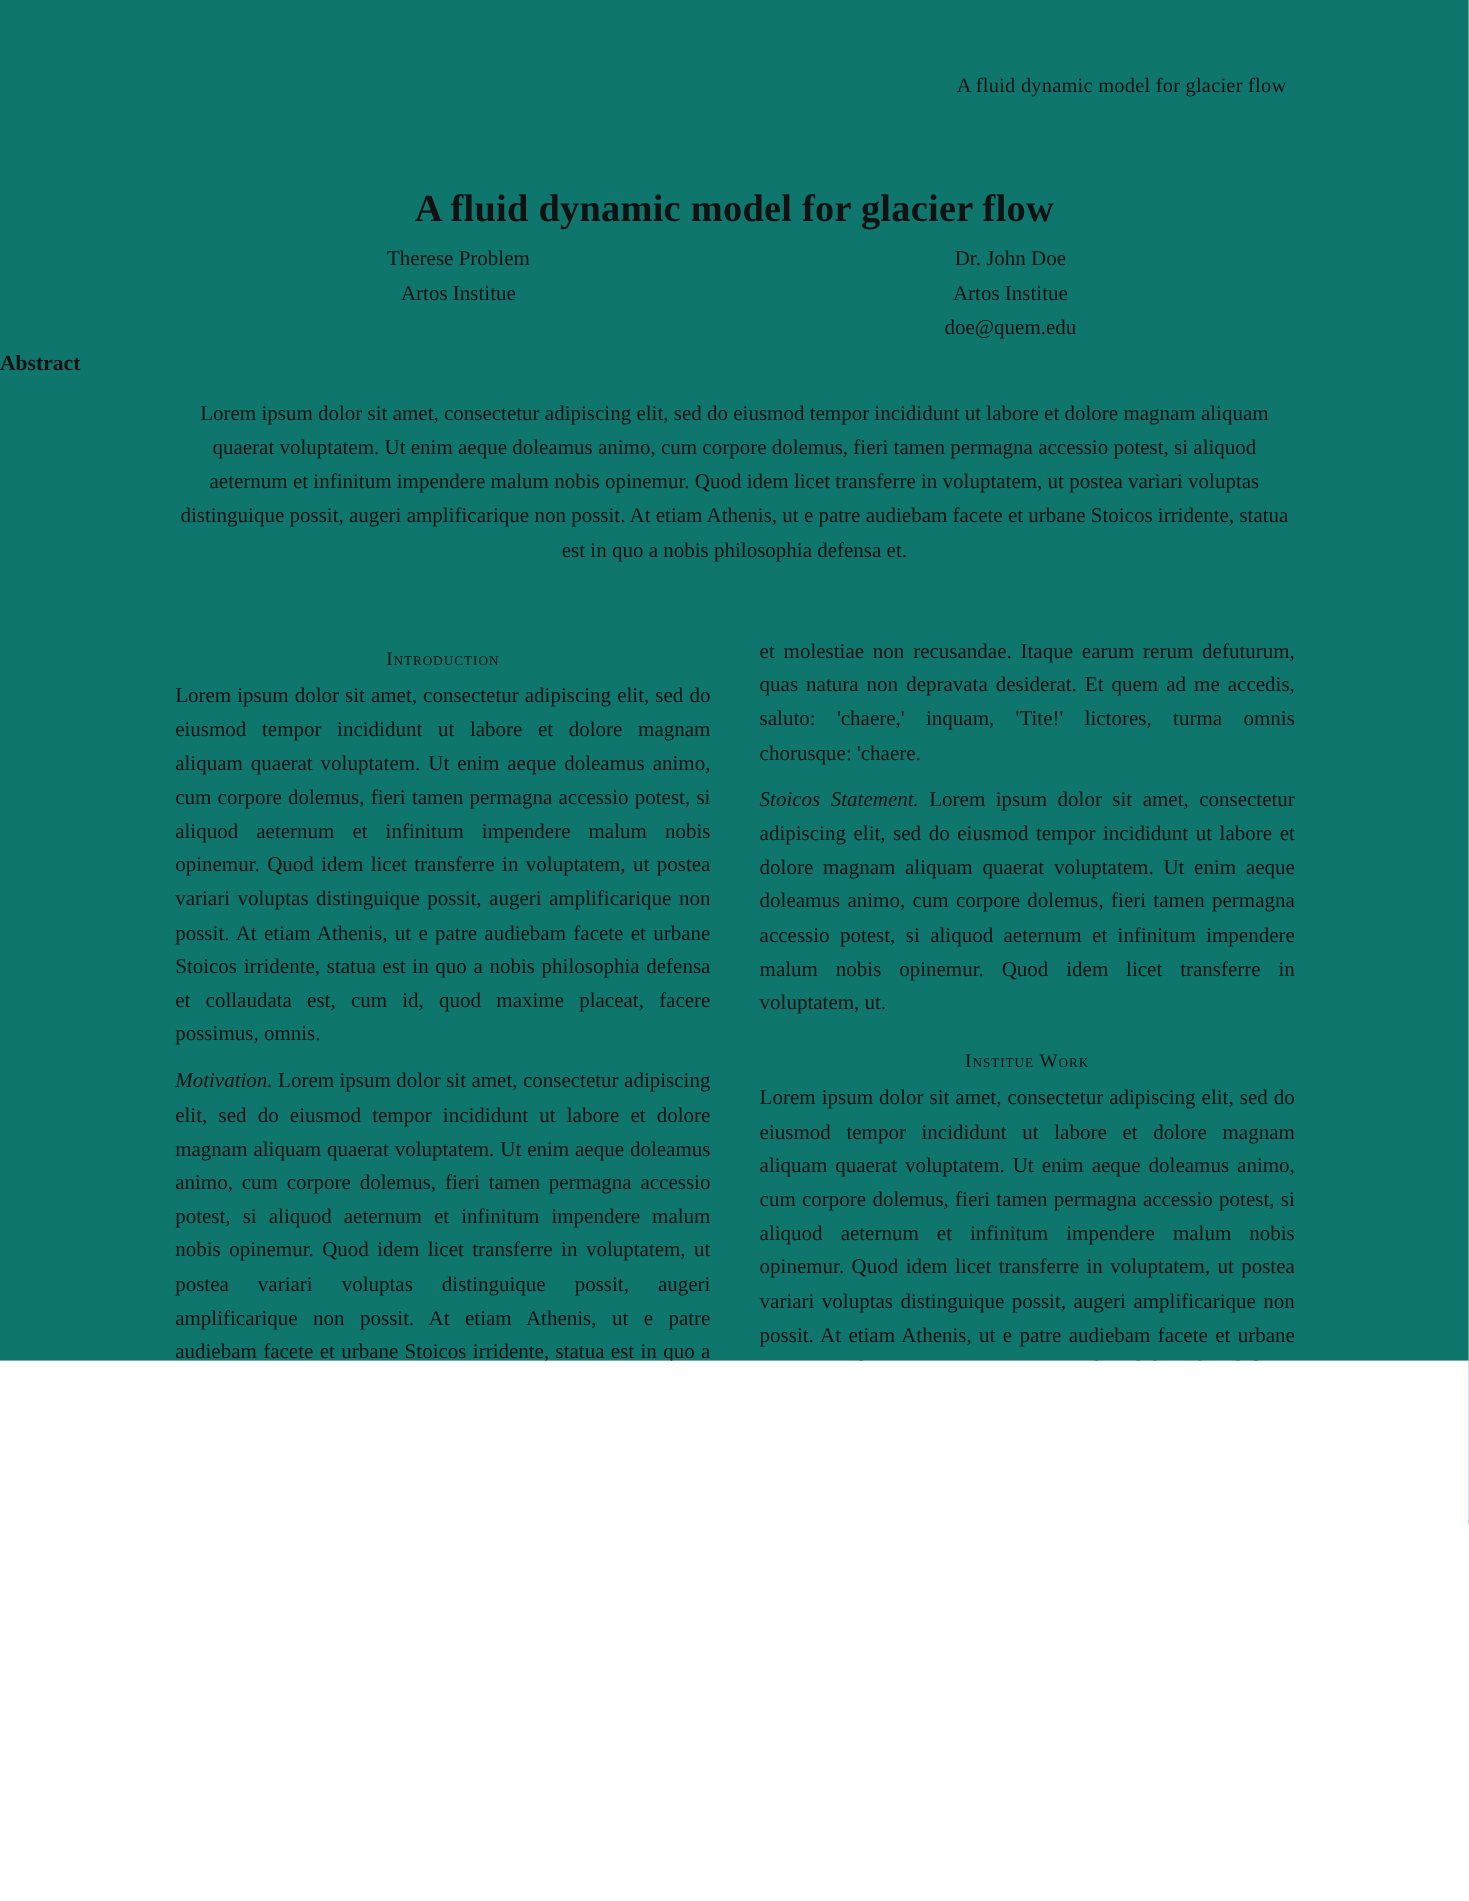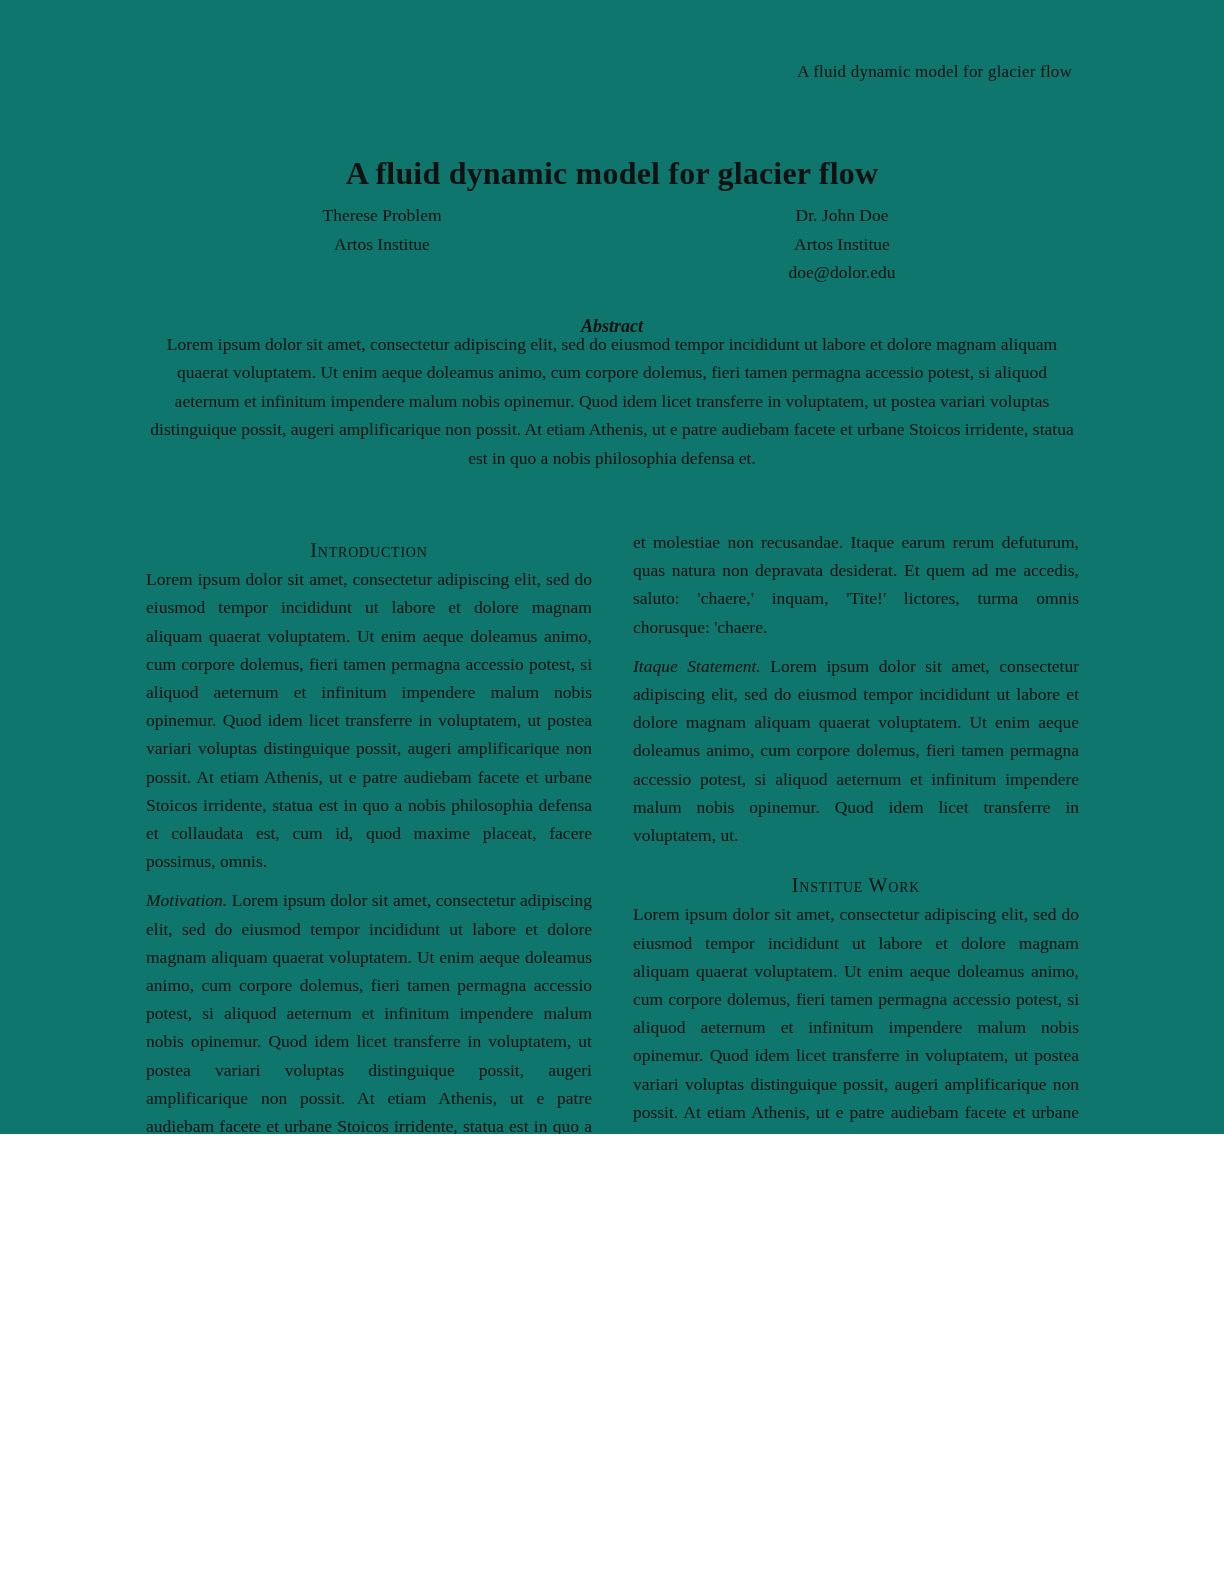--- a/index.html
+++ b/index.html
@@ -42,27 +42,25 @@
     display: flex;
   }
   .author-block {
     flex: 1;
     text-align: center;
     font-size: 17.5px;
     line-height: 28.5px;
   }
   .abstract-heading {
     position: absolute;
-    top: 316px;
+    top: 292px;
     left: 0;
     width: 100%;
-    text-align: center;
     font-size: 18px;
     font-weight: 700;
-    font-style: italic;
   }
   .abstract-text {
     position: absolute;
     top: 330px;
     left: 147px;
     width: 930px;
     text-align: center;
     font-size: 17.5px;
     line-height: 28.4px;
   }
@@ -72,21 +70,21 @@
     width: 446px;
     font-size: 17.5px;
     line-height: 28.2px;
     text-align: justify;
   }
   .column-left  { left: 146px; }
   .column-right { left: 633px; }
   .section-heading {
     text-align: center;
     font-variant: small-caps;
-    font-size: 20px;
+    font-size: 16px;
     letter-spacing: 0.8px;
     margin: 8px 0 1px 0;
   }
   .column-right .section-heading {
     margin-top: 22px;
   }
   .para {
     margin: 0 0 11px 0;
   }
   .run-in {
@@ -111,41 +109,41 @@
   <h1 class="paper-title">A fluid dynamic model for glacier flow</h1>
 
   <div class="authors">
     <div class="author-block">
       <div>Therese Problem</div>
       <div>Artos Institue</div>
     </div>
     <div class="author-block">
       <div>Dr. John Doe</div>
       <div>Artos Institue</div>
-      <div>doe@dolor.edu</div>
+      <div>doe@quem.edu</div>
     </div>
   </div>
 
   <div class="abstract-heading">Abstract</div>
 
   <div class="abstract-text">Lorem ipsum dolor sit amet, consectetur adipiscing elit, sed do eiusmod tempor incididunt ut labore et dolore magnam aliquam quaerat voluptatem. Ut enim aeque doleamus animo, cum corpore dolemus, fieri tamen permagna accessio potest, si aliquod aeternum et infinitum impendere malum nobis opinemur. Quod idem licet transferre in voluptatem, ut postea variari voluptas distinguique possit, augeri amplificarique non possit. At etiam Athenis, ut e patre audiebam facete et urbane Stoicos irridente, statua est in quo a nobis philosophia defensa et.</div>
 
   <div class="column column-left">
     <div class="section-heading">Introduction</div>
     <p class="para">Lorem ipsum dolor sit amet, consectetur adipiscing elit, sed do eiusmod tempor incididunt ut labore et dolore magnam aliquam quaerat voluptatem. Ut enim aeque doleamus animo, cum corpore dolemus, fieri tamen permagna accessio potest, si aliquod aeternum et infinitum impendere malum nobis opinemur. Quod idem licet transferre in voluptatem, ut postea variari voluptas distinguique possit, augeri amplificarique non possit. At etiam Athenis, ut e patre audiebam facete et urbane Stoicos irridente, statua est in quo a nobis philosophia defensa et collaudata est, cum id, quod maxime placeat, facere possimus, omnis.</p>
     <p class="para">
       <span class="run-in">Motivation.</span>
       <span>Lorem ipsum dolor sit amet, consectetur adipiscing elit, sed do eiusmod tempor incididunt ut labore et dolore magnam aliquam quaerat voluptatem. Ut enim aeque doleamus animo, cum corpore dolemus, fieri tamen permagna accessio potest, si aliquod aeternum et infinitum impendere malum nobis opinemur. Quod idem licet transferre in voluptatem, ut postea variari voluptas distinguique possit, augeri amplificarique non possit. At etiam Athenis, ut e patre audiebam facete et urbane Stoicos irridente, statua est in quo a nobis philosophia defensa et collaudata est, cum id, quod maxime placeat, facere possimus, omnis voluptas assumenda est, omnis dolor repellendus. Temporibus autem quibusdam et aut officiis debitis aut rerum necessitatibus saepe eveniet, ut et voluptates repudiandae sint</span>
     </p>
   </div>
 
   <div class="column column-right">
     <p class="para">et molestiae non recusandae. Itaque earum rerum defuturum, quas natura non depravata desiderat. Et quem ad me accedis, saluto: 'chaere,' inquam, 'Tite!' lictores, turma omnis chorusque: 'chaere.</p>
     <p class="para">
-      <span class="run-in">Itaque Statement.</span>
+      <span class="run-in">Stoicos Statement.</span>
       <span>Lorem ipsum dolor sit amet, consectetur adipiscing elit, sed do eiusmod tempor incididunt ut labore et dolore magnam aliquam quaerat voluptatem. Ut enim aeque doleamus animo, cum corpore dolemus, fieri tamen permagna accessio potest, si aliquod aeternum et infinitum impendere malum nobis opinemur. Quod idem licet transferre in voluptatem, ut.</span>
     </p>
     <div class="section-heading">Institue Work</div>
     <p class="para">Lorem ipsum dolor sit amet, consectetur adipiscing elit, sed do eiusmod tempor incididunt ut labore et dolore magnam aliquam quaerat voluptatem. Ut enim aeque doleamus animo, cum corpore dolemus, fieri tamen permagna accessio potest, si aliquod aeternum et infinitum impendere malum nobis opinemur. Quod idem licet transferre in voluptatem, ut postea variari voluptas distinguique possit, augeri amplificarique non possit. At etiam Athenis, ut e patre audiebam facete et urbane Stoicos irridente, statua est in quo a nobis philosophia defensa et collaudata est, cum id, quod maxime placeat, facere possimus, omnis voluptas assumenda est, omnis dolor repellendus. Temporibus autem quibusdam et aut officiis debitis aut rerum necessitatibus saepe eve-</p>
   </div>
 
   <div class="page-number">1</div>
 
 </div>
 

